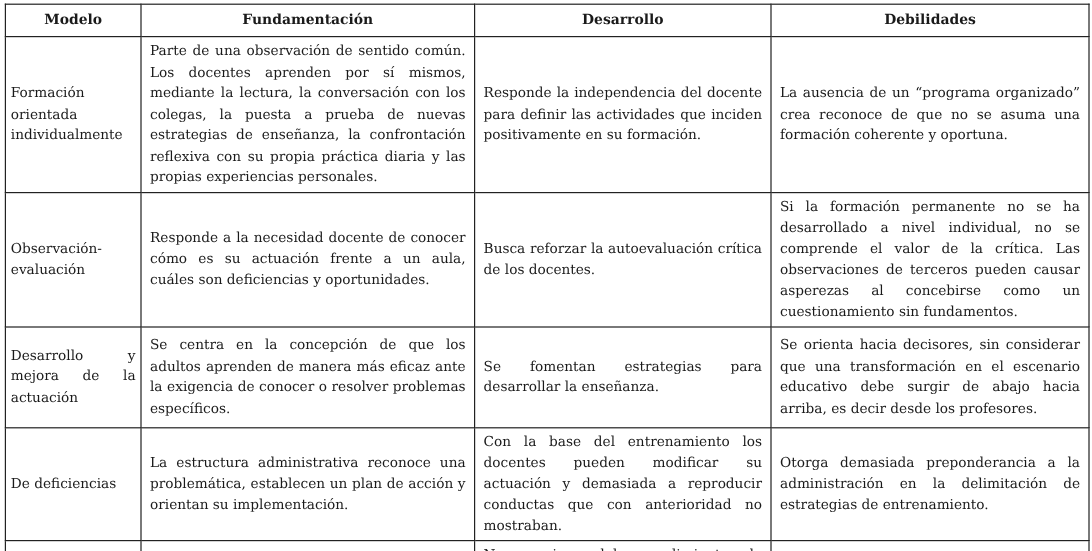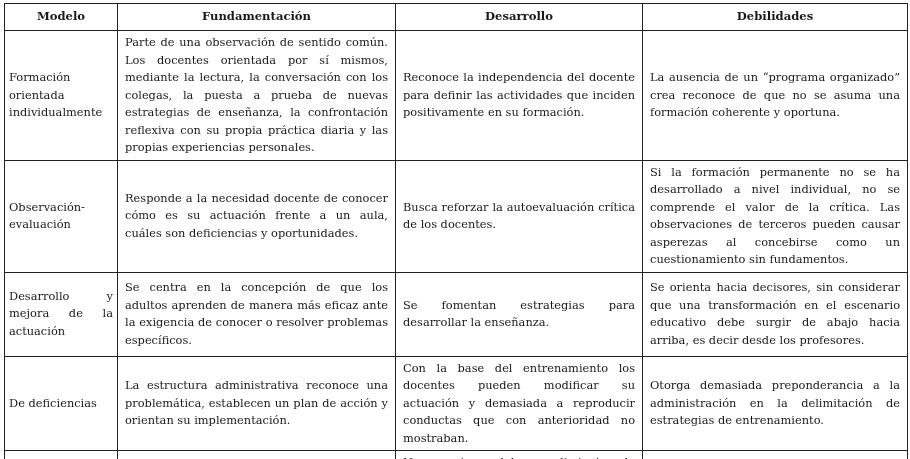--- a/index.html
+++ b/index.html
@@ -38,22 +38,22 @@
     <tr>
       <th>Modelo</th>
       <th>Fundamentación</th>
       <th>Desarrollo</th>
       <th>Debilidades</th>
     </tr>
   </thead>
   <tbody>
     <tr class="r1">
       <td class="model">Formación orientada individualmente</td>
-      <td>Parte de una observación de sentido común. Los docentes orientada por sí mismos, mediante la lectura, la conversación con los colegas, la puesta a prueba de nuevas estrategias de enseñanza, la confrontación reflexiva con su propia práctica diaria y las propias experiencias personales.</td>
-      <td>Reconoce la independencia del docente para definir las actividades que inciden positivamente en su formación.</td>
+      <td>Parte de una observación de sentido común. Los docentes aprenden por sí mismos, mediante la lectura, la conversación con los colegas, la puesta a prueba de nuevas estrategias de enseñanza, la confrontación reflexiva con su propia práctica diaria y las propias experiencias personales.</td>
+      <td>Responde la independencia del docente para definir las actividades que inciden positivamente en su formación.</td>
       <td>La ausencia de un “programa organizado” crea reconoce de que no se asuma una formación coherente y oportuna.</td>
     </tr>
     <tr class="r2">
       <td class="model">Observación-evaluación</td>
       <td>Responde a la necesidad docente de conocer cómo es su actuación frente a un aula, cuáles son deficiencias y oportunidades.</td>
       <td>Busca reforzar la autoevaluación crítica de los docentes.</td>
       <td>Si la formación permanente no se ha desarrollado a nivel individual, no se comprende el valor de la crítica. Las observaciones de terceros pueden causar asperezas al concebirse como un cuestionamiento sin fundamentos.</td>
     </tr>
     <tr class="r3">
       <td class="model">Desarrollo y mejora de la actuación</td>

